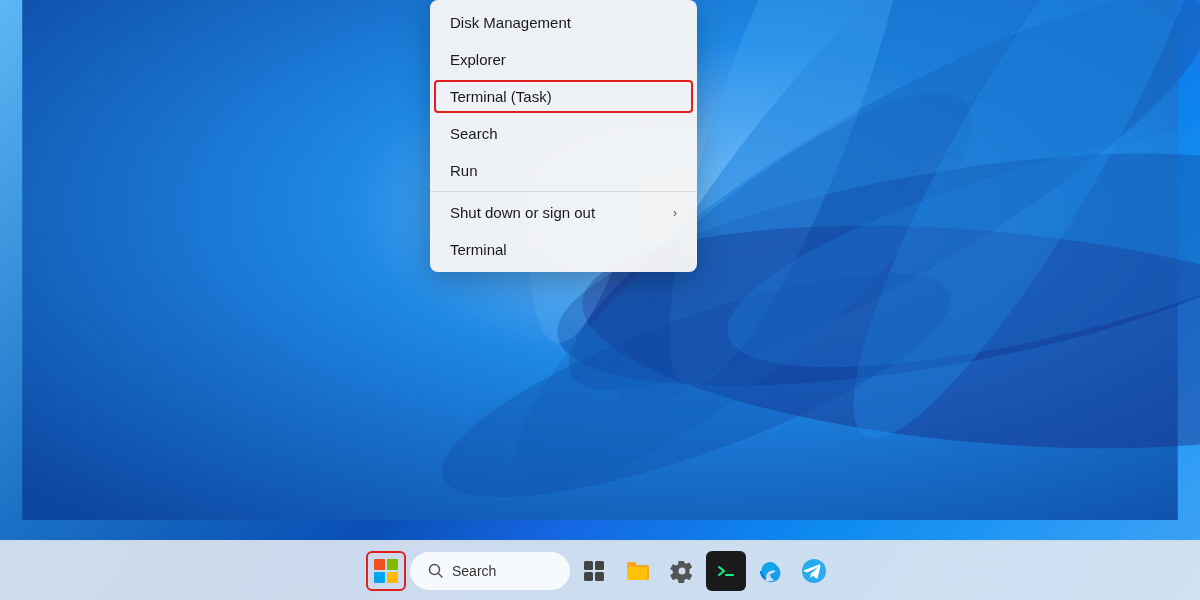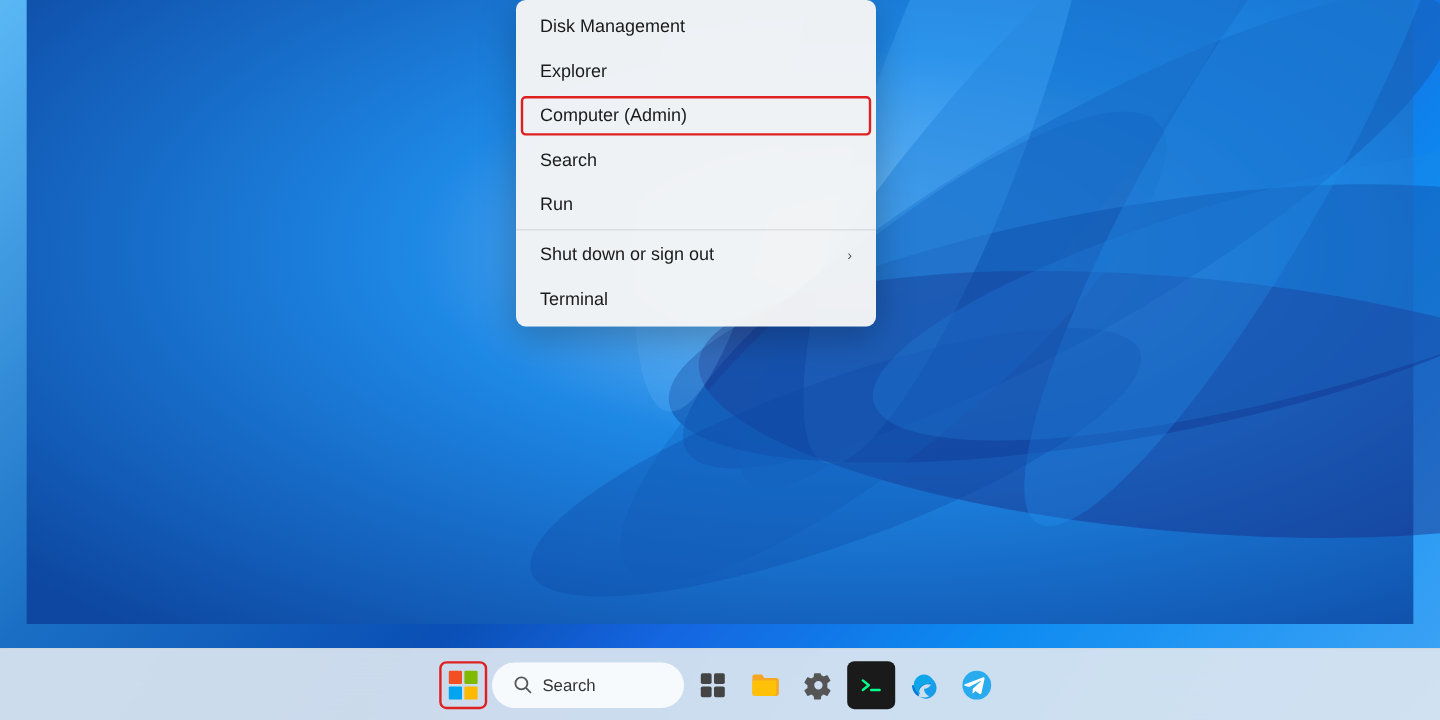--- a/index.html
+++ b/index.html
@@ -103,21 +103,21 @@
       border-radius: 6px;
       cursor: pointer;
       font-size: 20px;
     }
 
     
     .context-menu {
       position: absolute;
       left: 430px;
       top: 0;
-      width: 300px;
+      width: 267px;
       background: rgba(245, 245, 245, 0.97);
       border-radius: 8px;
       box-shadow: 0 8px 30px rgba(0,0,0,0.25);
       padding: 4px 0;
       overflow: hidden;
     }
 
     .menu-item {
       padding: 10px 20px;
       font-size: 15px;
@@ -205,21 +205,21 @@
 
   <div class="context-menu">
 
     <div class="menu-item">
       <span>Disk Management</span>
     </div>
     <div class="menu-item">
       <span>Explorer</span>
     </div>
     <div class="menu-item highlighted">
-      <span>Computer (Admin)</span>
+      <span>Terminal (Task)</span>
     </div>
     <div class="menu-item">
       <span>Search</span>
     </div>
     <div class="menu-item">
       <span>Run</span>
     </div>
     <div class="menu-divider"></div>
     <div class="menu-item">
       <span>Shut down or sign out</span>

